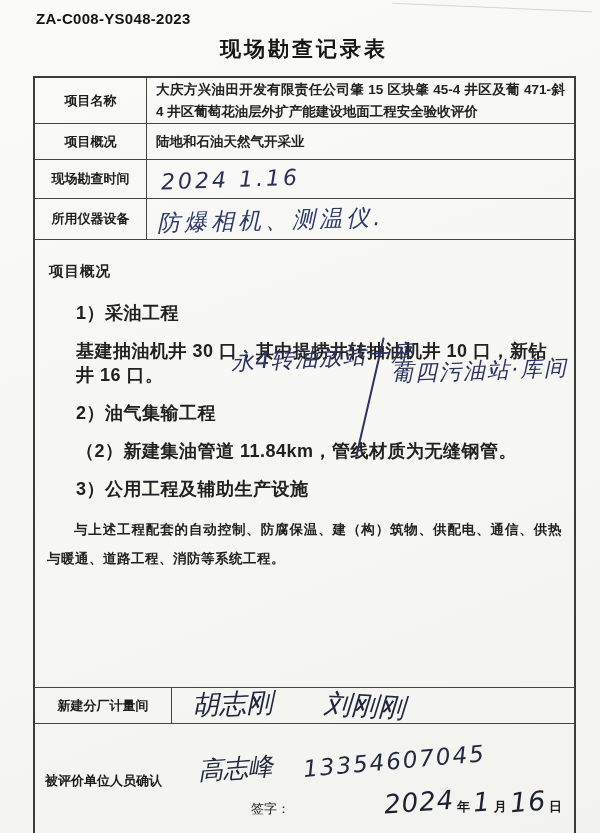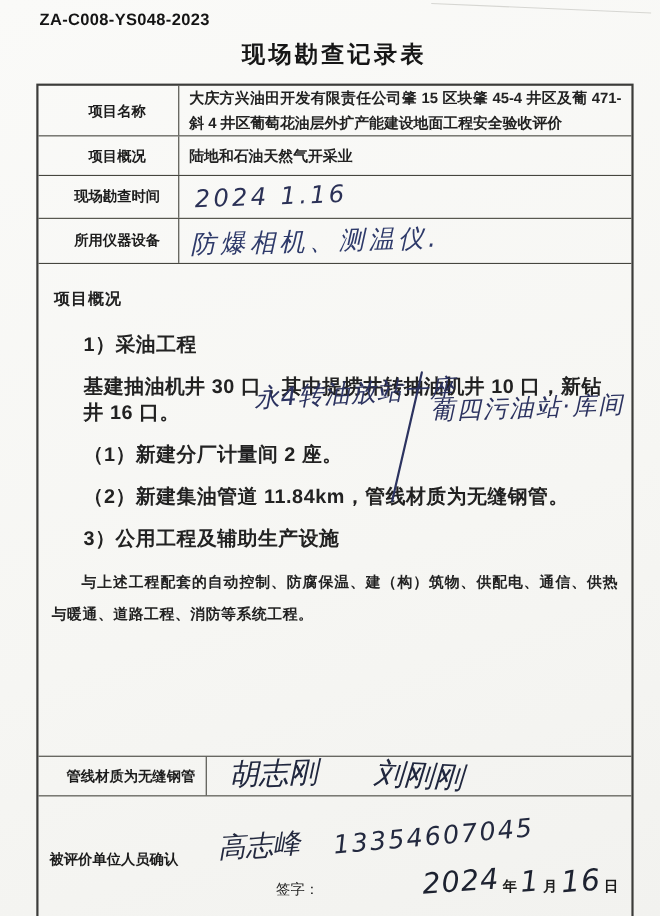--- a/index.html
+++ b/index.html
@@ -12,21 +12,21 @@
   .scan-artifact { position:absolute; top:7px; right:8px; width:200px; height:1px; background:#d6d6d2; transform:rotate(2.5deg); }
   .doc-code { position:absolute; left:36px; top:10px; font-weight:bold; font-size:15px; letter-spacing:.3px; color:#141414; }
   .doc-title { position:absolute; top:35px; left:4px; width:100%; text-align:center; font-size:21px; font-weight:bold; letter-spacing:3px; color:#161616; }
 
   .form { position:absolute; left:33px; top:76px; width:543px; border:2px solid #3c3c3a; }
   .row { display:flex; border-bottom:1px solid #46463f; position:relative; }
   .row:last-child { border-bottom:none; }
   .label-cell {
     flex:0 0 112px; border-right:1px solid #46463f;
     display:flex; align-items:center; justify-content:center; text-align:center;
-    font-weight:bold; font-size:13px; color:#1c1c1c; padding:2px;margin-left:16px;
+    font-weight:bold; font-size:13px; color:#1c1c1c; padding:2px;
   }
   .label-wide { flex:0 0 137px; }
   .value-cell { flex:1; position:relative; padding:4px 9px; font-weight:bold; font-size:13.5px; line-height:1.62; display:flex; align-items:center; color:#222; }
   .justify { text-align:justify; }
 
   .r1 { height:46px; } .r2 { height:36px; } .r3 { height:39px; } .r4 { height:41px; }
   .r-overview { height:448px; display:block; }
   .r-sig { height:36px; } .r-confirm { height:92px;margin-top:24px; }
 
   
@@ -86,31 +86,31 @@
       <div class="label-cell">所用仪器设备</div>
       <div class="value-cell">
         <span class="hw hw-instr">防爆相机、测温仪.</span>
       </div>
     </div>
 
     <div class="row r-overview overview-cell">
       <div class="ov-heading">项目概况</div>
       <div class="ov-line">1）采油工程</div>
       <div class="ov-line">基建抽油机井 30 口，其中提捞井转抽油机井 10 口，新钻井 16 口。</div>
-      <div class="ov-line">（1）新建分厂计量间 2 座。</div>
+      <div class="ov-line">2）油气集输工程</div>
       <div class="ov-line">（2）新建集油管道 11.84km，管线材质为无缝钢管。</div>
       <div class="ov-line">3）公用工程及辅助生产设施</div>
       <div class="ov-par">与上述工程配套的自动控制、防腐保温、建（构）筑物、供配电、通信、供热与暖通、道路工程、消防等系统工程。</div>
       <span class="hw annot-left">永4转油放站一座</span>
       <div class="annot-slash"></div>
       <span class="hw annot-right">葡四污油站·库间</span>
     </div>
 
     <div class="row r-sig">
-      <div class="label-cell label-wide">管线材质为无缝钢管</div>
+      <div class="label-cell label-wide">新建分厂计量间</div>
       <div class="value-cell sig-cell">
         <span class="hw hw-sig1">胡志刚</span>
         <span class="hw hw-sig2">刘刚刚</span>
       </div>
     </div>
 
     <div class="row r-confirm">
       <div class="confirm-cell">
         <div class="confirm-label">被评价单位人员确认</div>
         <span class="hw hw-confirm-name">高志峰</span>

